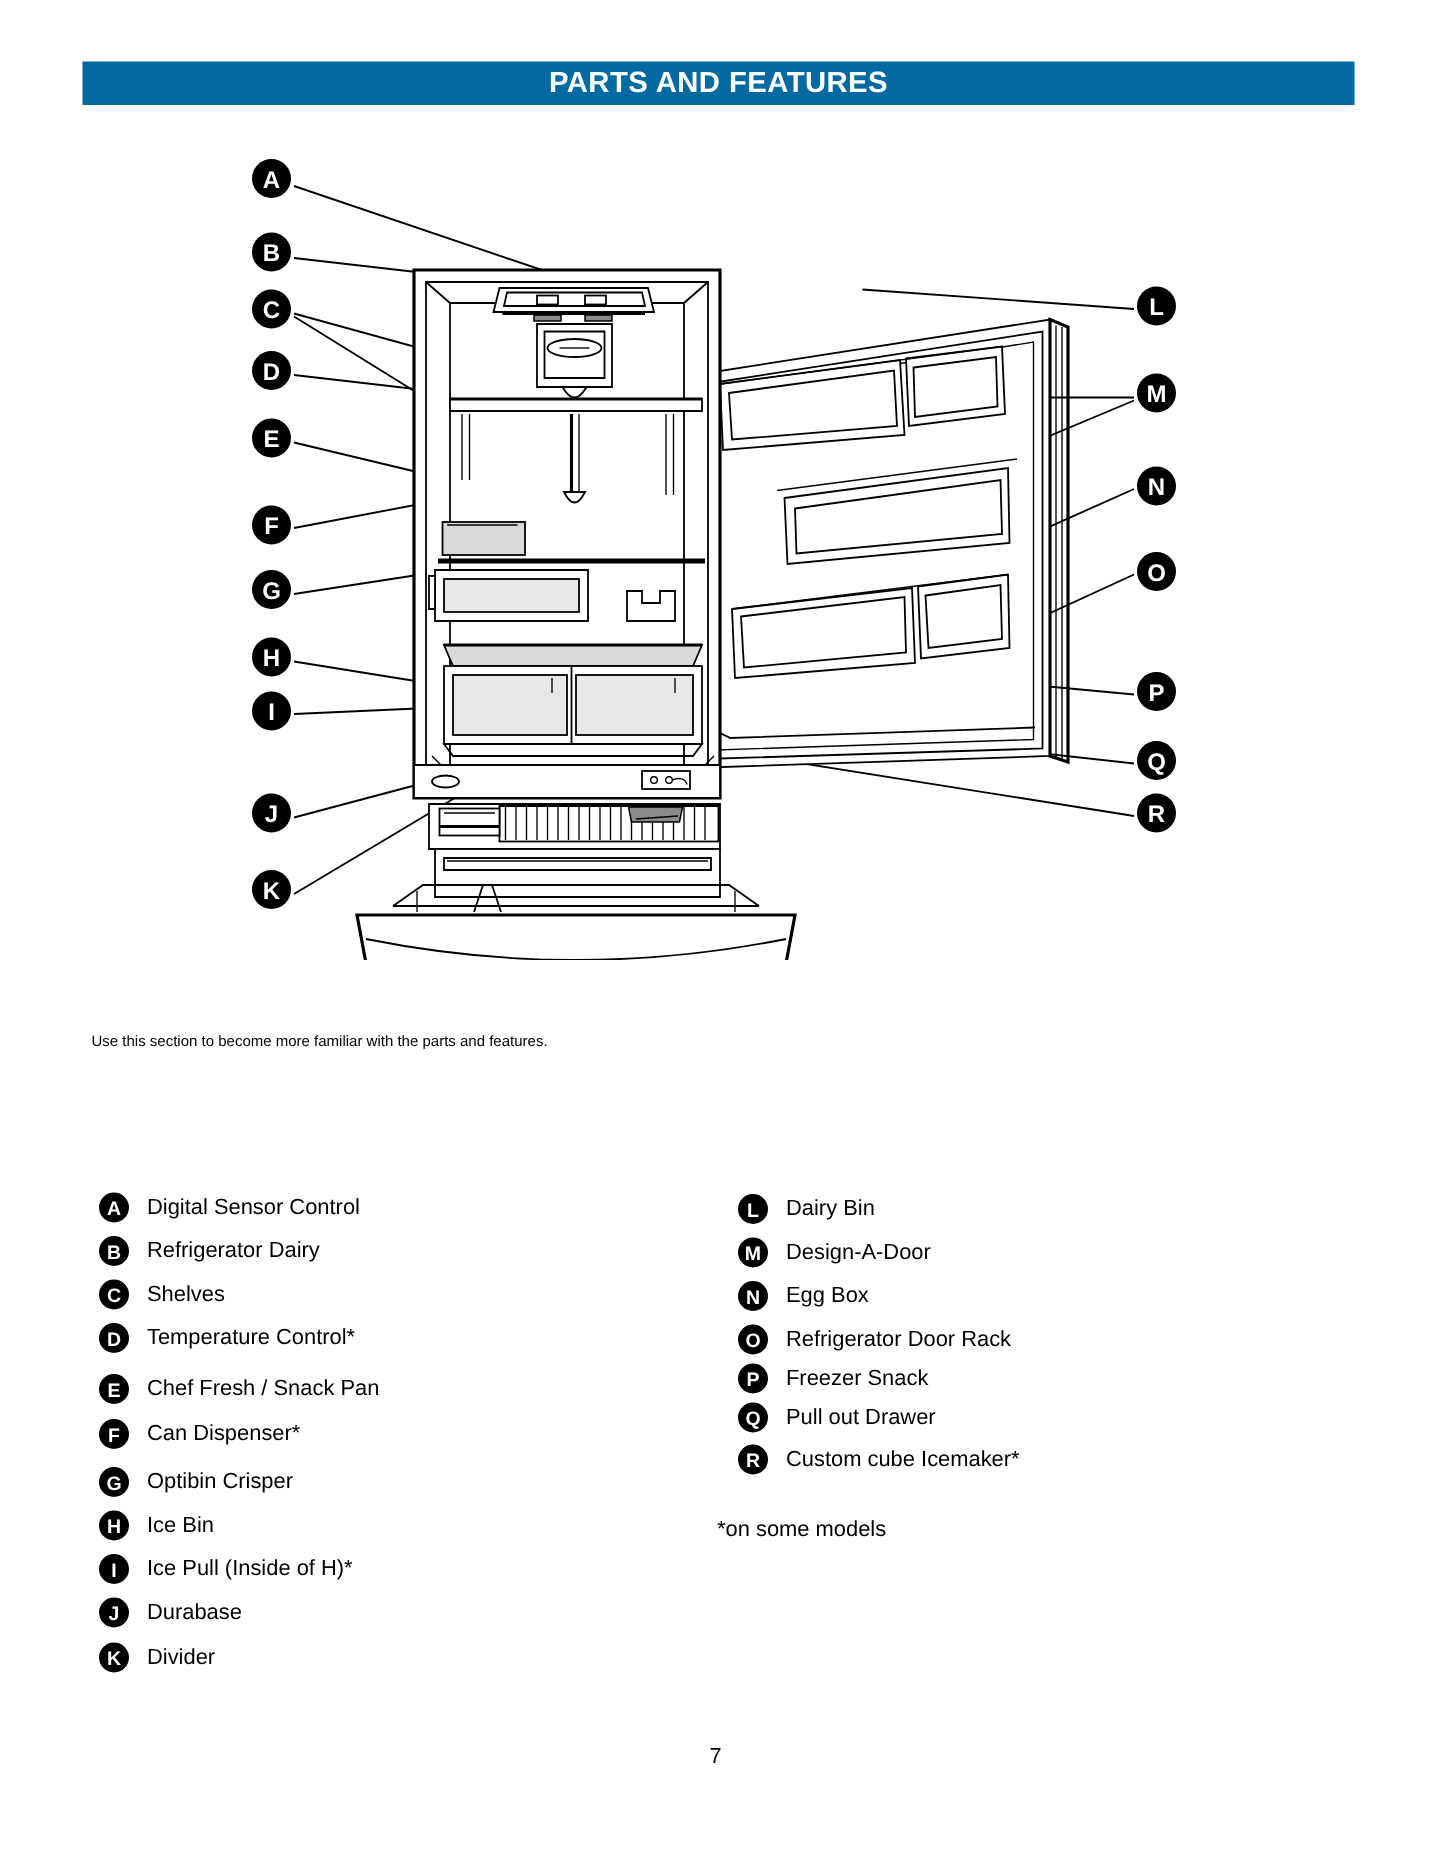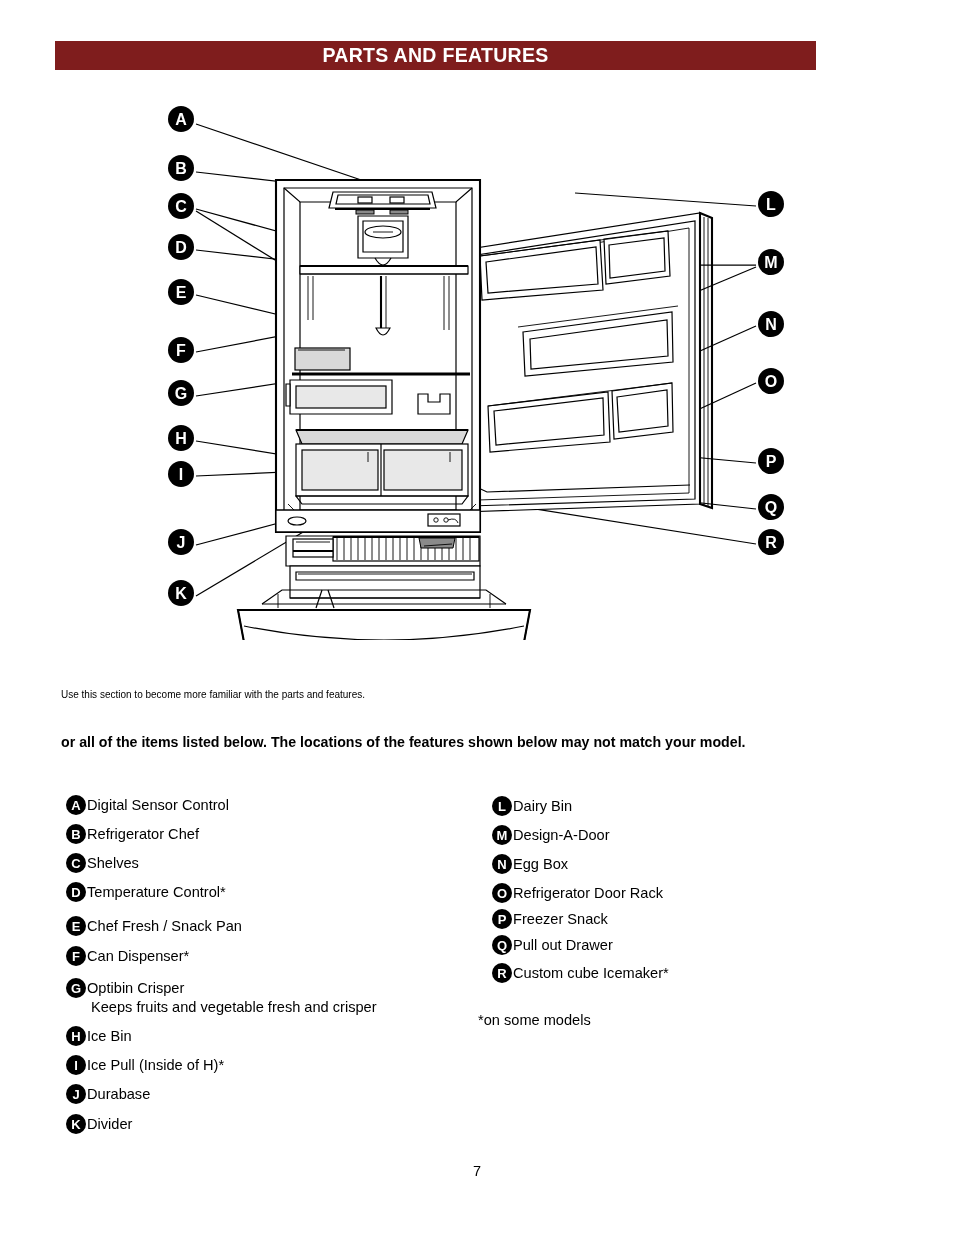--- a/index.html
+++ b/index.html
@@ -14,23 +14,23 @@
     font-family: "Liberation Sans", sans-serif;
     color: #000000;
     overflow: hidden;
   }
 
   
   #header-bar {
     position: absolute;
     left: 55px;
     top: 41px;
-    width: 761px;
+    width: 848px;
     height: 29px;
-    background: #7f1d1d;
+    background: #0369a1;
     display: flex;
     align-items: center;
     justify-content: center;
   }
   #header-bar .title {
     color: #ffffff;
     font-size: 19.5px;
     font-weight: bold;
     letter-spacing: 0.3px;
   }
@@ -84,21 +84,21 @@
     background: #000000;
     color: #ffffff;
     font-size: 13px;
     font-weight: bold;
     display: flex;
     align-items: center;
     justify-content: center;
     line-height: 1;
   }
   .legend-text {
-    padding-left: 1px;
+    padding-left: 12px;
     line-height: 20px;
     white-space: nowrap;
   }
   .legend-sub {
     padding-left: 25px;
     line-height: 19px;
     white-space: nowrap;
   }
   .footnote {
     position: absolute;
@@ -391,31 +391,30 @@
           <text class="ctext" x="771" y="468">R</text>
         </g>
   </g>
 
 </svg>
 </div>
 
 <div id="intro-text">Use this section to become more familiar with the parts and features.</div>
 
 <div id="note-block">
-  <div>or all of the items listed below. The locations of the features shown below may not match your model.</div>
 </div>
 
 <div id="legend-left" class="legend-col">
     <div class="legend-item">
       <span class="badge">A</span>
       <span><span class="legend-text">Digital Sensor Control</span></span>
     </div>
     <div class="legend-item" style="margin-top: 9px;">
       <span class="badge">B</span>
-      <span><span class="legend-text">Refrigerator Chef</span></span>
+      <span><span class="legend-text">Refrigerator Dairy</span></span>
     </div>
     <div class="legend-item" style="margin-top: 9px;">
       <span class="badge">C</span>
       <span><span class="legend-text">Shelves</span></span>
     </div>
     <div class="legend-item" style="margin-top: 9px;">
       <span class="badge">D</span>
       <span><span class="legend-text">Temperature Control*</span></span>
     </div>
     <div class="legend-item" style="margin-top: 14px;">
@@ -423,21 +422,20 @@
       <span><span class="legend-text">Chef Fresh / Snack Pan</span></span>
     </div>
     <div class="legend-item" style="margin-top: 10px;">
       <span class="badge">F</span>
       <span><span class="legend-text">Can Dispenser*</span></span>
     </div>
     <div class="legend-item" style="margin-top: 12px;">
       <span class="badge">G</span>
       <span><span class="legend-text">Optibin Crisper</span></span>
     </div>
-    <div class="legend-sub">Keeps fruits and vegetable fresh and crisper</div>
     <div class="legend-item" style="margin-top: 9px;">
       <span class="badge">H</span>
       <span><span class="legend-text">Ice Bin</span></span>
     </div>
     <div class="legend-item" style="margin-top: 9px;">
       <span class="badge">I</span>
       <span><span class="legend-text">Ice Pull (Inside of H)*</span></span>
     </div>
     <div class="legend-item" style="margin-top: 9px;">
       <span class="badge">J</span>

